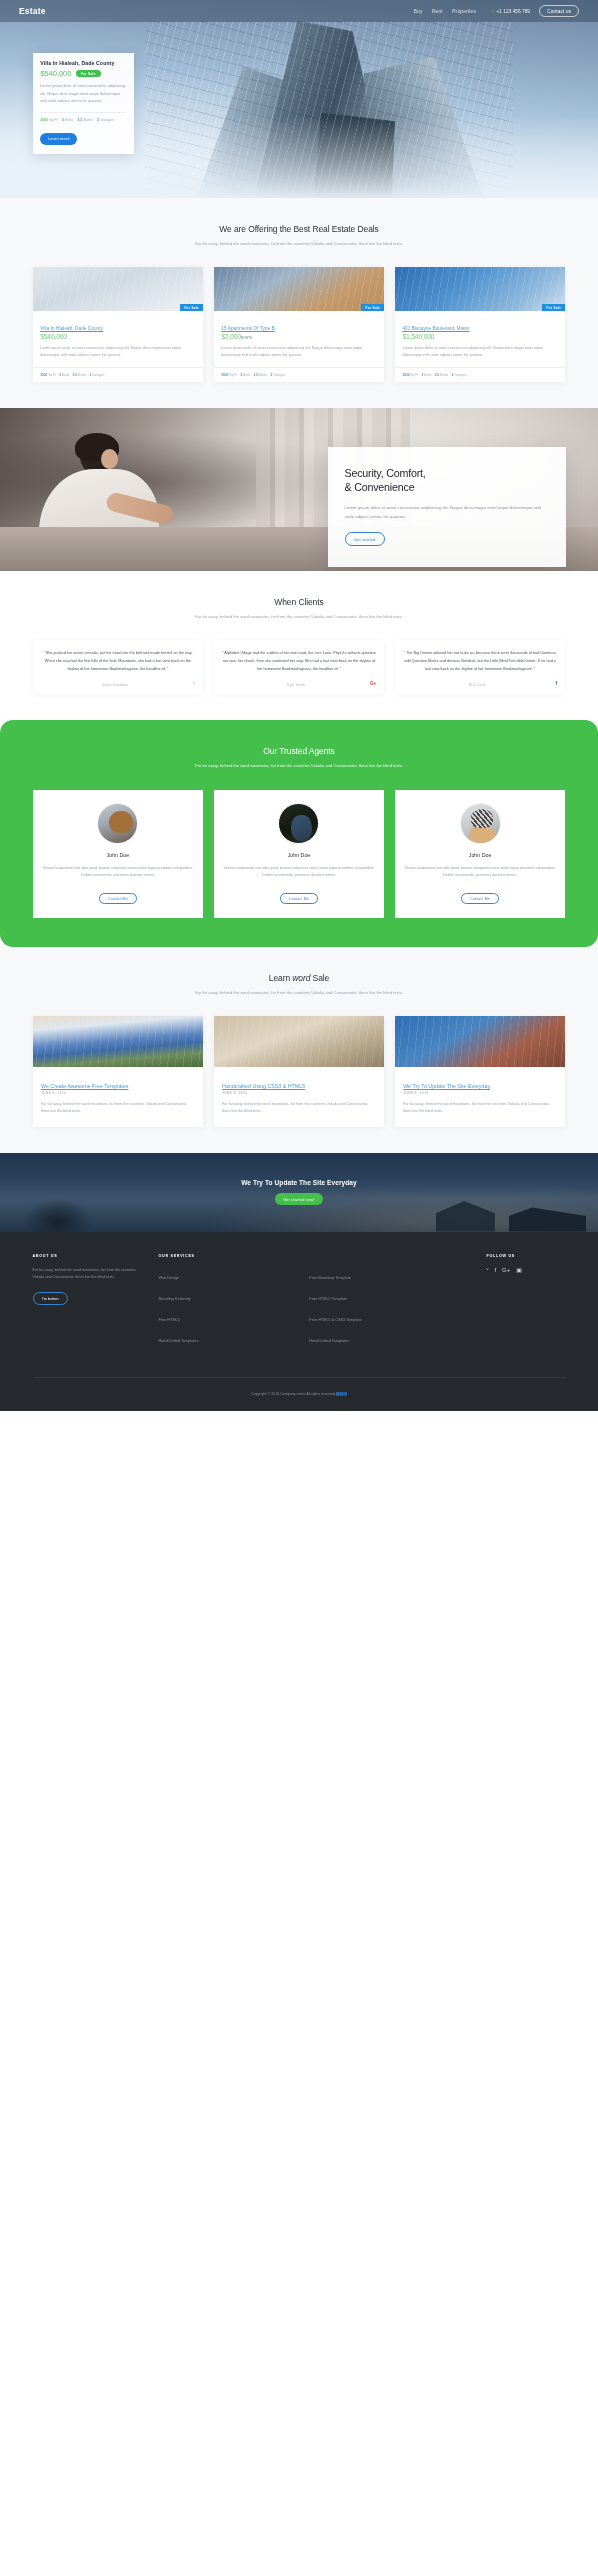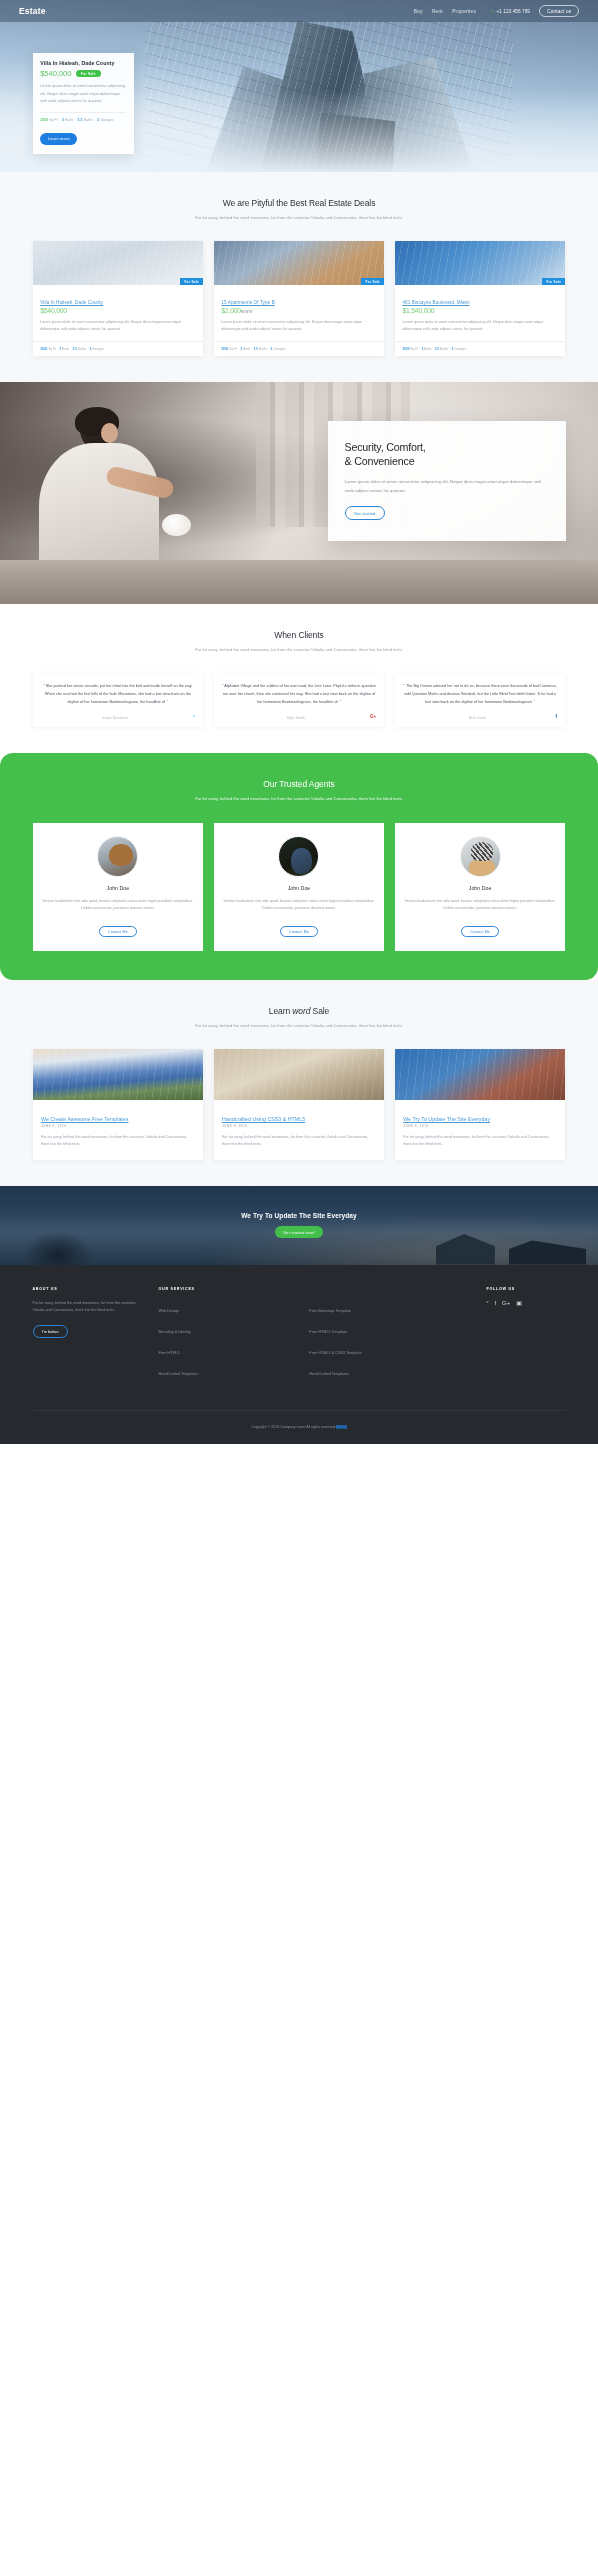--- a/index.html
+++ b/index.html
@@ -8,21 +8,21 @@
     font-family: "Liberation Sans", sans-serif;
     background: #fff;
     color: #5b6370;
     -webkit-font-smoothing: antialiased;
   }
   .page { width: 598px; position: relative; overflow: hidden; }
 
   
   .hero {
     position: relative;
-    height: 172px;
+    height: 198px;
     overflow: hidden;
     background: linear-gradient(170deg,#7d93ad 0%,#8fa6bd 30%,#a9c0d6 55%,#cfe0ef 100%);
   }
   .hero-photo {
     position: absolute; inset: 0;
     background:
       radial-gradient(ellipse at 12% 88%, rgba(255,255,255,.55) 0%, rgba(255,255,255,0) 45%),
       linear-gradient(185deg, #6f86a2 0%, #86a0bb 22%, #a8c3db 48%, #c9dcec 72%, #e6eff7 100%);
   }
   
@@ -107,21 +107,21 @@
   .prop-body { padding:6.8px 7.7px 0 7.7px; }
   .prop-name { font-size:4.6px; color:#4a9ad6; margin-bottom:4.3px; letter-spacing:0.1px; }
   .prop-price { font-size:6.8px; color:#77cb78; letter-spacing:-0.2px; margin-bottom:5.1px; }
   .prop-price small { font-size:2.8px; color:#9aa2ad; letter-spacing:0.3px; font-weight:700; }
   .prop-desc { font-size:3.7px; line-height:2.0; color:#9aa2ad; padding-bottom:6.8px; }
   .prop-foot { border-top:0.4px solid #eceef1; padding:5.1px 7.7px; font-size:3.2px; color:#a7aeb8;
     display:flex; gap:3.4px; }
   .prop-foot b { color:#3f9bd8; font-weight:700; }
 
   
-  .feature { position:relative; height:222px; overflow:hidden;
+  .feature { position:relative; height:163px; overflow:hidden;
     background:linear-gradient(120deg,#cfc8c4 0%,#ded7d2 40%,#cfc9c6 100%); }
   .f-bg { position:absolute; inset:0;
     background:
       radial-gradient(ellipse at 22% 45%, rgba(60,50,48,.55) 0%, rgba(60,50,48,0) 38%),
       radial-gradient(ellipse at 68% 30%, rgba(255,255,255,.5) 0%, rgba(255,255,255,0) 50%),
       linear-gradient(115deg,#5d534f 0%,#9b928c 22%,#e2dcd6 50%,#cfc7c1 78%,#b9b0aa 100%); }
   .f-cols { position:absolute; left:256px; top:0; width:154px; height:145px;
     background:repeating-linear-gradient(90deg,#cfc6bf 0 13.7px, #b7ada6 13.7px 19px, #ded6cf 19px 29px); opacity:.55; }
   .f-person { position:absolute; left:34px; top:29px; width:145px; height:168px; }
   .f-head { position:absolute; left:46px; top:0; width:34px; height:38px; border-radius:50%;
@@ -281,21 +281,21 @@
         <span><b class="g">3500</b> <span>Sq Ft</span></span>
         <span><b>3</b> <span>Beds</span></span>
         <span><b>3.5</b> <span>Baths</span></span>
         <span><b>2</b> <span>Garages</span></span>
       </div>
       <button class="btn-blue">Learn more</button>
     </div>
   </section>
 
   <section class="sec sec-light">
-    <h2 class="sec-title">We are Pityful the Best Real Estate Deals</h2>
+    <h2 class="sec-title">We are Offering the Best Real Estate Deals</h2>
     <p class="sec-sub">Far far away, behind the word mountains, far from the countries Vokalia and Consonantia, there live the blind texts.</p>
 
     <div class="prop-grid">
 
       <article class="prop-card">
         <div class="prop-img pi1">
           <div class="pi-ov"></div>
           <span class="pi-tag">For Sale</span>
         </div>
         <div class="prop-body">

